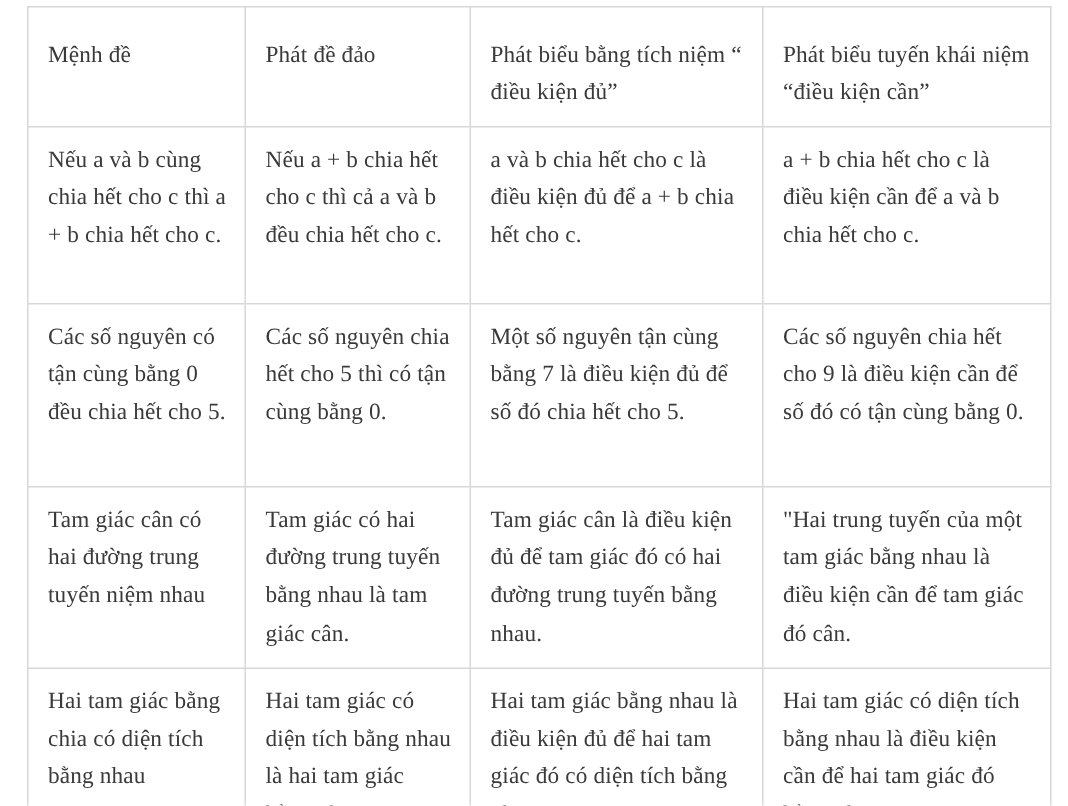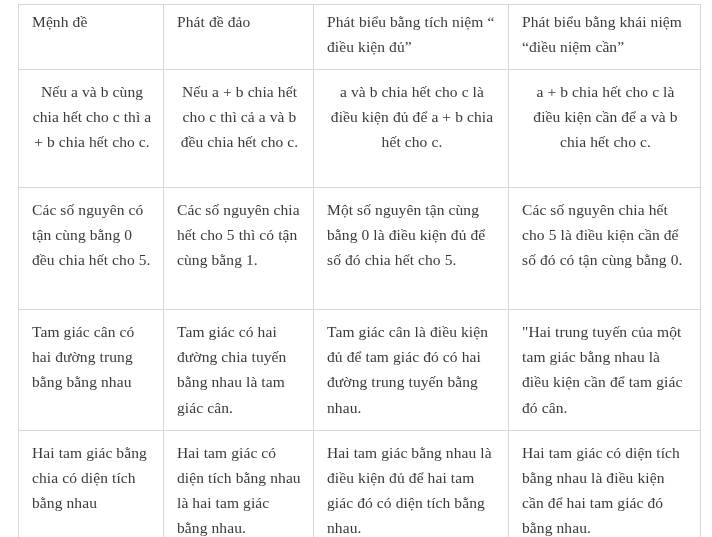--- a/index.html
+++ b/index.html
@@ -47,26 +47,26 @@
     font-weight: normal;
     font-size: 15.5px;
     line-height: 1.62;
     padding: 9px 11px 10px 13px;
     color: #3a3a3a;
     letter-spacing: 0.1px;
   }
 
   .prop-table thead th {
     height: 38px;
-    padding-top: 4px;
+    padding-top: 19px;
     padding-bottom: 10px;
     margin-top: 44px;
   }
 
-  .prop-table tbody tr.r1 td { height: 98px; text-align: center; }
+  .prop-table tbody tr.r1 td { height: 98px; }
   .prop-table tbody tr.r2 td { height: 102px; margin-left: 42px; }
   .prop-table tbody tr.r3 td { height: 94px; }
   .prop-table tbody tr.r4 td { height: 96px; }
 
   .cell-text {
     display: block;
     white-space: pre-line;
   }
 </style>
 </head>
@@ -87,21 +87,21 @@
         <th>
           <span class="cell-text">Mệnh đề</span>
         </th>
         <th>
           <span class="cell-text">Phát đề đảo</span>
         </th>
         <th>
           <span class="cell-text">Phát biểu bằng tích niệm “ điều kiện đủ”</span>
         </th>
         <th>
-          <span class="cell-text">Phát biểu bằng khái niệm “điều niệm cần”</span>
+          <span class="cell-text">Phát biểu tuyến khái niệm “điều kiện cần”</span>
         </th>
       </tr>
     </thead>
 
     <tbody>
 
       <tr class="r1">
         <td>
           <span class="cell-text">Nếu a và b cùng chia hết cho c thì a + b chia hết cho c.</span>
         </td>
@@ -114,36 +114,36 @@
         <td>
           <span class="cell-text">a + b chia hết cho c là điều kiện cần để a và b chia hết cho c.</span>
         </td>
       </tr>
 
       <tr class="r2">
         <td>
           <span class="cell-text">Các số nguyên có tận cùng bằng 0 đều chia hết cho 5.</span>
         </td>
         <td>
-          <span class="cell-text">Các số nguyên chia hết cho 5 thì có tận cùng bằng 1.</span>
+          <span class="cell-text">Các số nguyên chia hết cho 5 thì có tận cùng bằng 0.</span>
         </td>
         <td>
-          <span class="cell-text">Một số nguyên tận cùng bằng 0 là điều kiện đủ để số đó chia hết cho 5.</span>
+          <span class="cell-text">Một số nguyên tận cùng bằng 7 là điều kiện đủ để số đó chia hết cho 5.</span>
         </td>
         <td>
-          <span class="cell-text">Các số nguyên chia hết cho 5 là điều kiện cần để số đó có tận cùng bằng 0.</span>
+          <span class="cell-text">Các số nguyên chia hết cho 9 là điều kiện cần để số đó có tận cùng bằng 0.</span>
         </td>
       </tr>
 
       <tr class="r3">
         <td>
-          <span class="cell-text">Tam giác cân có hai đường trung bằng bằng nhau</span>
+          <span class="cell-text">Tam giác cân có hai đường trung tuyến niệm nhau</span>
         </td>
         <td>
-          <span class="cell-text">Tam giác có hai đường chia tuyến bằng nhau là tam giác cân.</span>
+          <span class="cell-text">Tam giác có hai đường trung tuyến bằng nhau là tam giác cân.</span>
         </td>
         <td>
           <span class="cell-text">Tam giác cân là điều kiện đủ để tam giác đó có hai đường trung tuyến bằng nhau.</span>
         </td>
         <td>
           <span class="cell-text">"Hai trung tuyến của một tam giác bằng nhau là điều kiện cần để tam giác đó cân.</span>
         </td>
       </tr>
 
       <tr class="r4">

